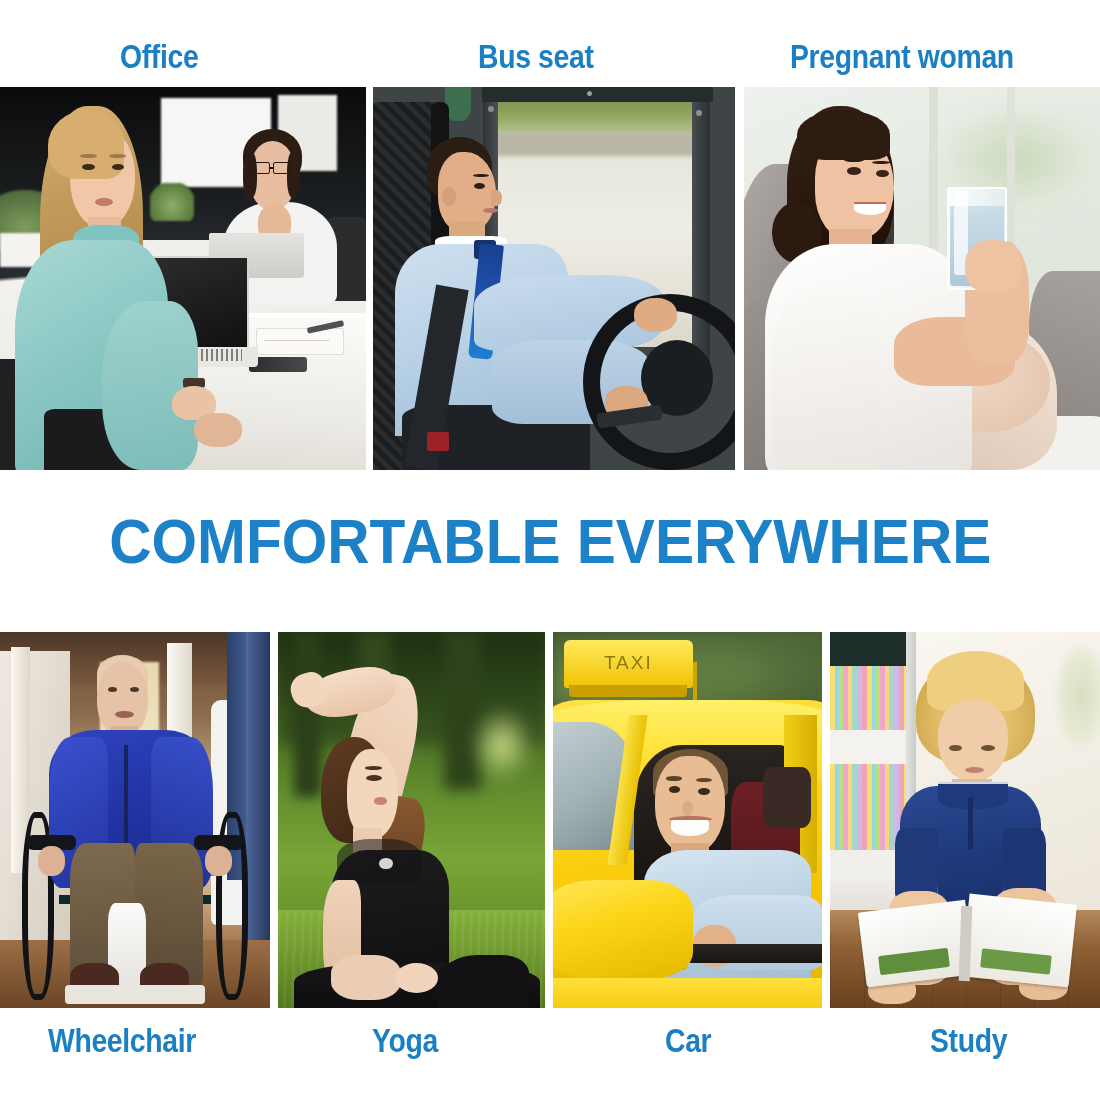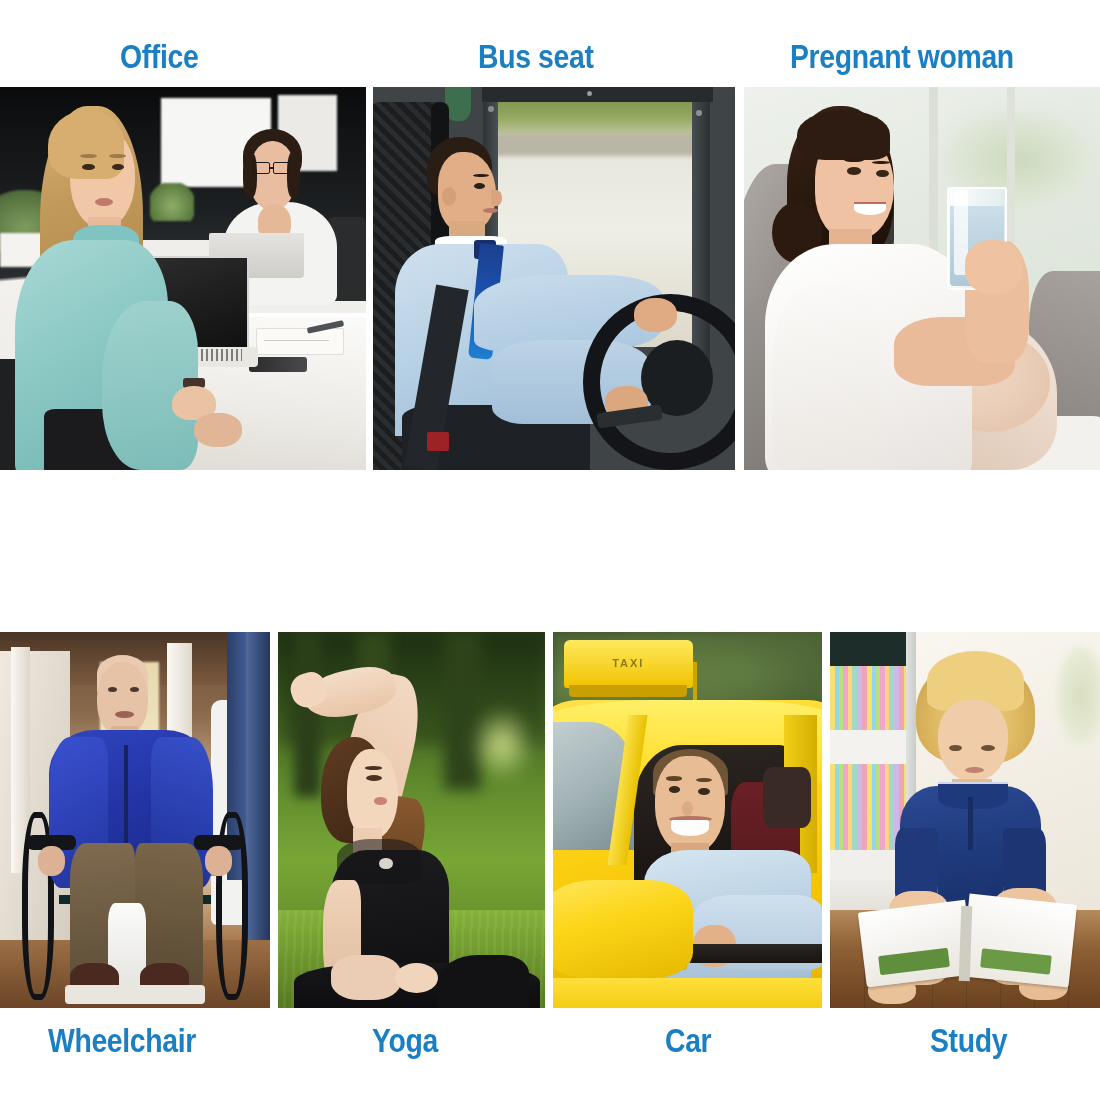--- a/index.html
+++ b/index.html
@@ -279,21 +279,21 @@
   .yg-knee   { left:60%; top:86%; width:34%; height:16%; background:#121214; border-radius:44% 30% 0 0; }
   .yg-hands  { left:44%; top:88%; width:16%; height:8%; background:#f0d4bb; border-radius:50%; }
 
   
   .cr-bg     { inset:0; background:linear-gradient(170deg,#3e5230 0%,#566b3c 25%,#475c33 55%,#3a4d2b 100%); }
   .cr-trees  { left:0; top:0; width:100%; height:34%; background:radial-gradient(ellipse at 20% 40%,#6e8a4a,transparent 60%),radial-gradient(ellipse at 70% 30%,#5d7840,transparent 62%),linear-gradient(180deg,#44582f,#3a4d28); filter:blur(5px); }
   .cr-body   { left:-10%; top:18%; width:122%; height:88%; background:linear-gradient(170deg,#ffe24a 0%,#ffd71f 30%,#f5c400 62%,#e0ae00 100%); border-radius:16% 14% 0 0; }
   .cr-roof   { left:-12%; top:18%; width:124%; height:22%; background:linear-gradient(180deg,#fff06a,#ffd91f); border-radius:40% 36% 0 0; }
   .cr-sign   { left:4%;  top:2%;  width:48%; height:13%; background:linear-gradient(180deg,#ffe95c,#f0c200); border-radius:6px 6px 3px 3px; }
   .cr-signtx { left:8%;  top:5.4%; width:40%; height:5.5%; display:flex; align-items:center; justify-content:center;
-               color:#6c5a06; font-family:"Liberation Sans",sans-serif; font-weight:bold; font-size:11px; letter-spacing:2px; opacity:.75; }
+               color:#6c5a06; font-family:"Liberation Sans",sans-serif; font-weight:normal; font-size:19px; letter-spacing:2px; opacity:.75; }
   .cr-signbase{left:6%;  top:14%; width:44%; height:3.4%; background:#c9a000; border-radius:0 0 4px 4px; }
   .cr-antenna{ left:52%; top:8%;  width:1.6%; height:12%; background:#caa600; }
   .cr-windsh { left:-12%; top:24%; width:42%; height:34%; background:linear-gradient(150deg,#c9d4d6,#9fb0b3 60%,#7d8e92); border-radius:0 40% 0 0; }
   .cr-wspost { left:24%; top:22%; width:7%; height:40%; background:linear-gradient(90deg,#fae04a,#e8c100); transform:skewX(-8deg); }
   .cr-winop  { left:30%; top:30%; width:60%; height:52%; background:linear-gradient(170deg,#2d2724 0%,#1c1714 55%,#120e0c 100%); border-radius:30% 10% 4% 4%; }
   .cr-seat   { left:66%; top:40%; width:26%; height:38%; background:linear-gradient(180deg,#6b2026,#4a161a); border-radius:20% 12% 0 0; }
   .cr-headr  { left:78%; top:36%; width:18%; height:16%; background:#3a2a26; border-radius:20%; }
   .cr-pillar { left:86%; top:22%; width:12%; height:42%; background:linear-gradient(90deg,#f0cf1a,#d4ae00); }
 
   .cr-head   { left:38%; top:33%; width:26%; height:26%; background:#e8bd96; border-radius:44% 44% 48% 48%; }
@@ -487,20 +487,23 @@
       <div class="sh pw-sleeve"></div>
       <div class="sh pw-armR"></div>
       <div class="sh pw-armUp"></div>
       <div class="sh pw-glass"></div>
       <div class="sh pw-water"></div>
       <div class="sh pw-gleam"></div>
       <div class="sh pw-hand"></div>
     </div>
   </div>
 
+  <div id="headline">
+    <span>COMFORTABLE EVERYWHERE</span>
+  </div>
 
   <div class="panel" id="panel-wheelchair">
     <div class="scene">
       <div class="sh wc-bg"></div>
       <div class="sh wc-ceil"></div>
       <div class="sh wc-wallL"></div>
       <div class="sh wc-door"></div>
       <div class="sh wc-colL"></div>
       <div class="sh wc-colR"></div>
       <div class="sh wc-white"></div>

